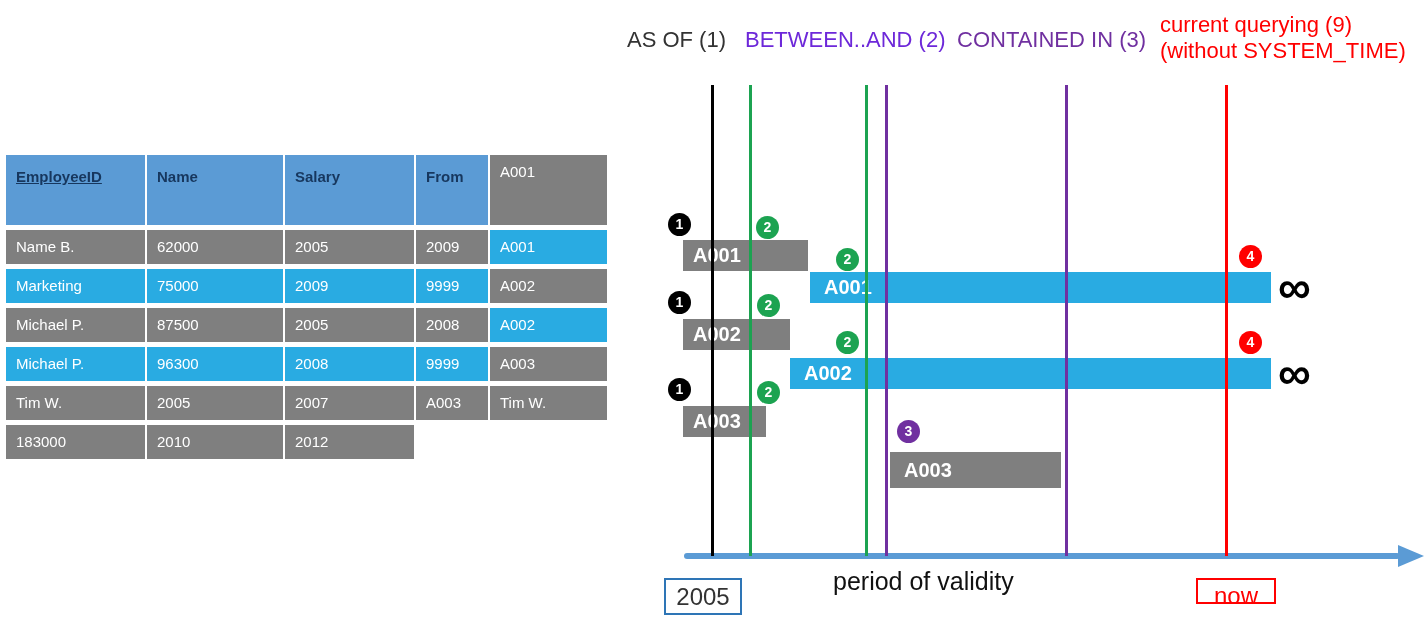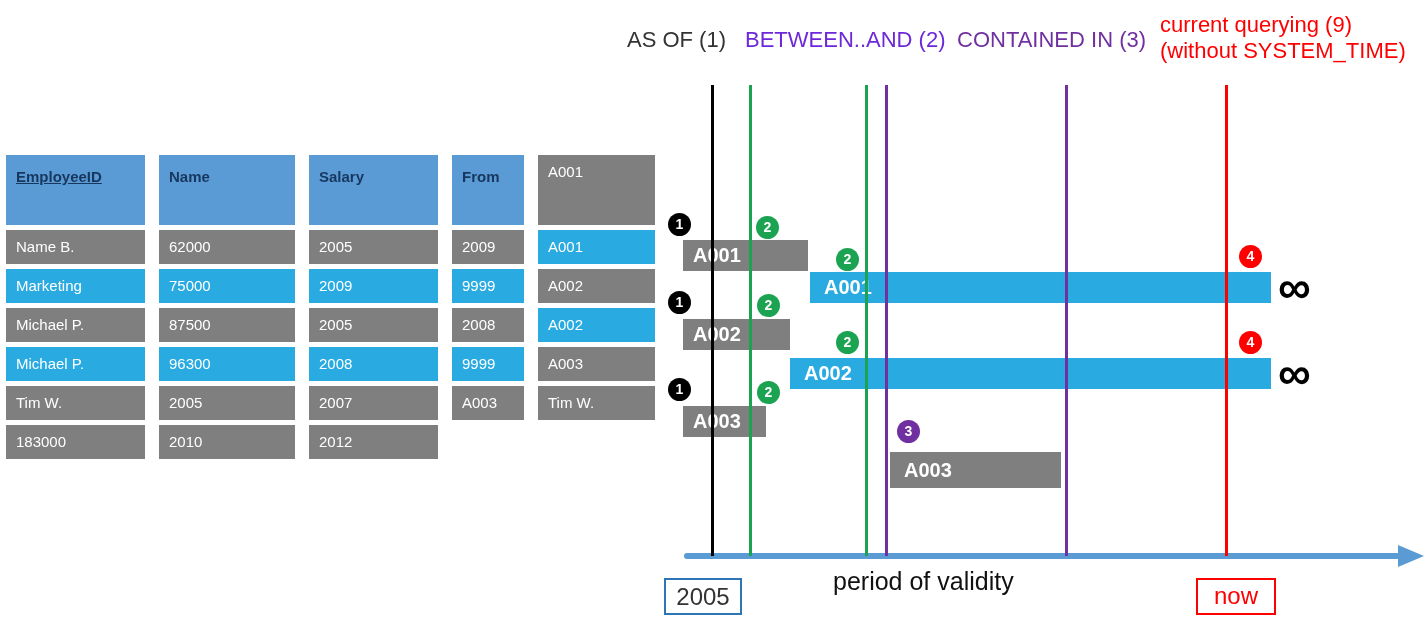--- a/index.html
+++ b/index.html
@@ -4,21 +4,21 @@
 <style>
   * { margin:0; padding:0; box-sizing:border-box; }
   html, body { background:#ffffff; }
   body { font-family:"Liberation Sans", sans-serif; }
   .canvas { position:relative; width:1428px; height:637px; background:#ffffff; overflow:hidden; }
 
   
   .emp-table { position:absolute; left:6px; top:155px; display:grid;
     grid-template-columns:139px 136px 129px 72px 117px;
     grid-template-rows:70px repeat(6, 34px);
-    gap:5px 14px; }
+    gap:5px 2px; }
   .th { background:#5B9BD5; color:#17375E; font-weight:bold; font-size:15px; padding:13px 0 0 10px; }
   .th.u { text-decoration:underline; }
   .td { color:#ffffff; font-size:15px; padding:8px 0 0 10px; white-space:nowrap; }
   .bg-gray { background:#7F7F7F; }
   .bg-cyan { background:#29ABE2; }
 
   
   .legend-label { position:absolute; font-size:22px; white-space:nowrap; }
   .c-black  { color:#333333; }
   .c-green  { color:#6d28d9; }
@@ -46,21 +46,21 @@
 
   .infinity { position:absolute; font-size:46px; line-height:46px; color:#000000; font-weight:bold; z-index:2; }
 
   
   .axis-line { position:absolute; left:684px; top:553px; width:716px; height:6px; background:#5B9BD5; border-radius:3px; }
   .axis-head { position:absolute; left:1398px; top:545px; width:0; height:0;
     border-top:11px solid transparent; border-bottom:11px solid transparent; border-left:26px solid #5B9BD5; }
 
   .box-label { position:absolute; text-align:center; font-size:24px; background:#ffffff; }
   .box-2005 { left:664px; top:578px; width:78px; height:37px; border:2px solid #2E75B6; color:#333333; line-height:33px; }
-  .box-now  { left:1196px; top:578px; width:80px; height:37px; border:2px solid #FF0000; color:#FF0000; line-height:31px; }
+  .box-now  { left:1196px; top:578px; width:80px; height:26px; border:2px solid #FF0000; color:#FF0000; line-height:31px; }
   .axis-title { position:absolute; left:833px; top:567px; font-size:25px; color:#111111; white-space:nowrap; }
 </style>
 </head>
 <body>
 
 <div class="canvas">
 
   <div class="emp-table">
     <div class="th u">EmployeeID</div>
     <div class="th">Name</div>

